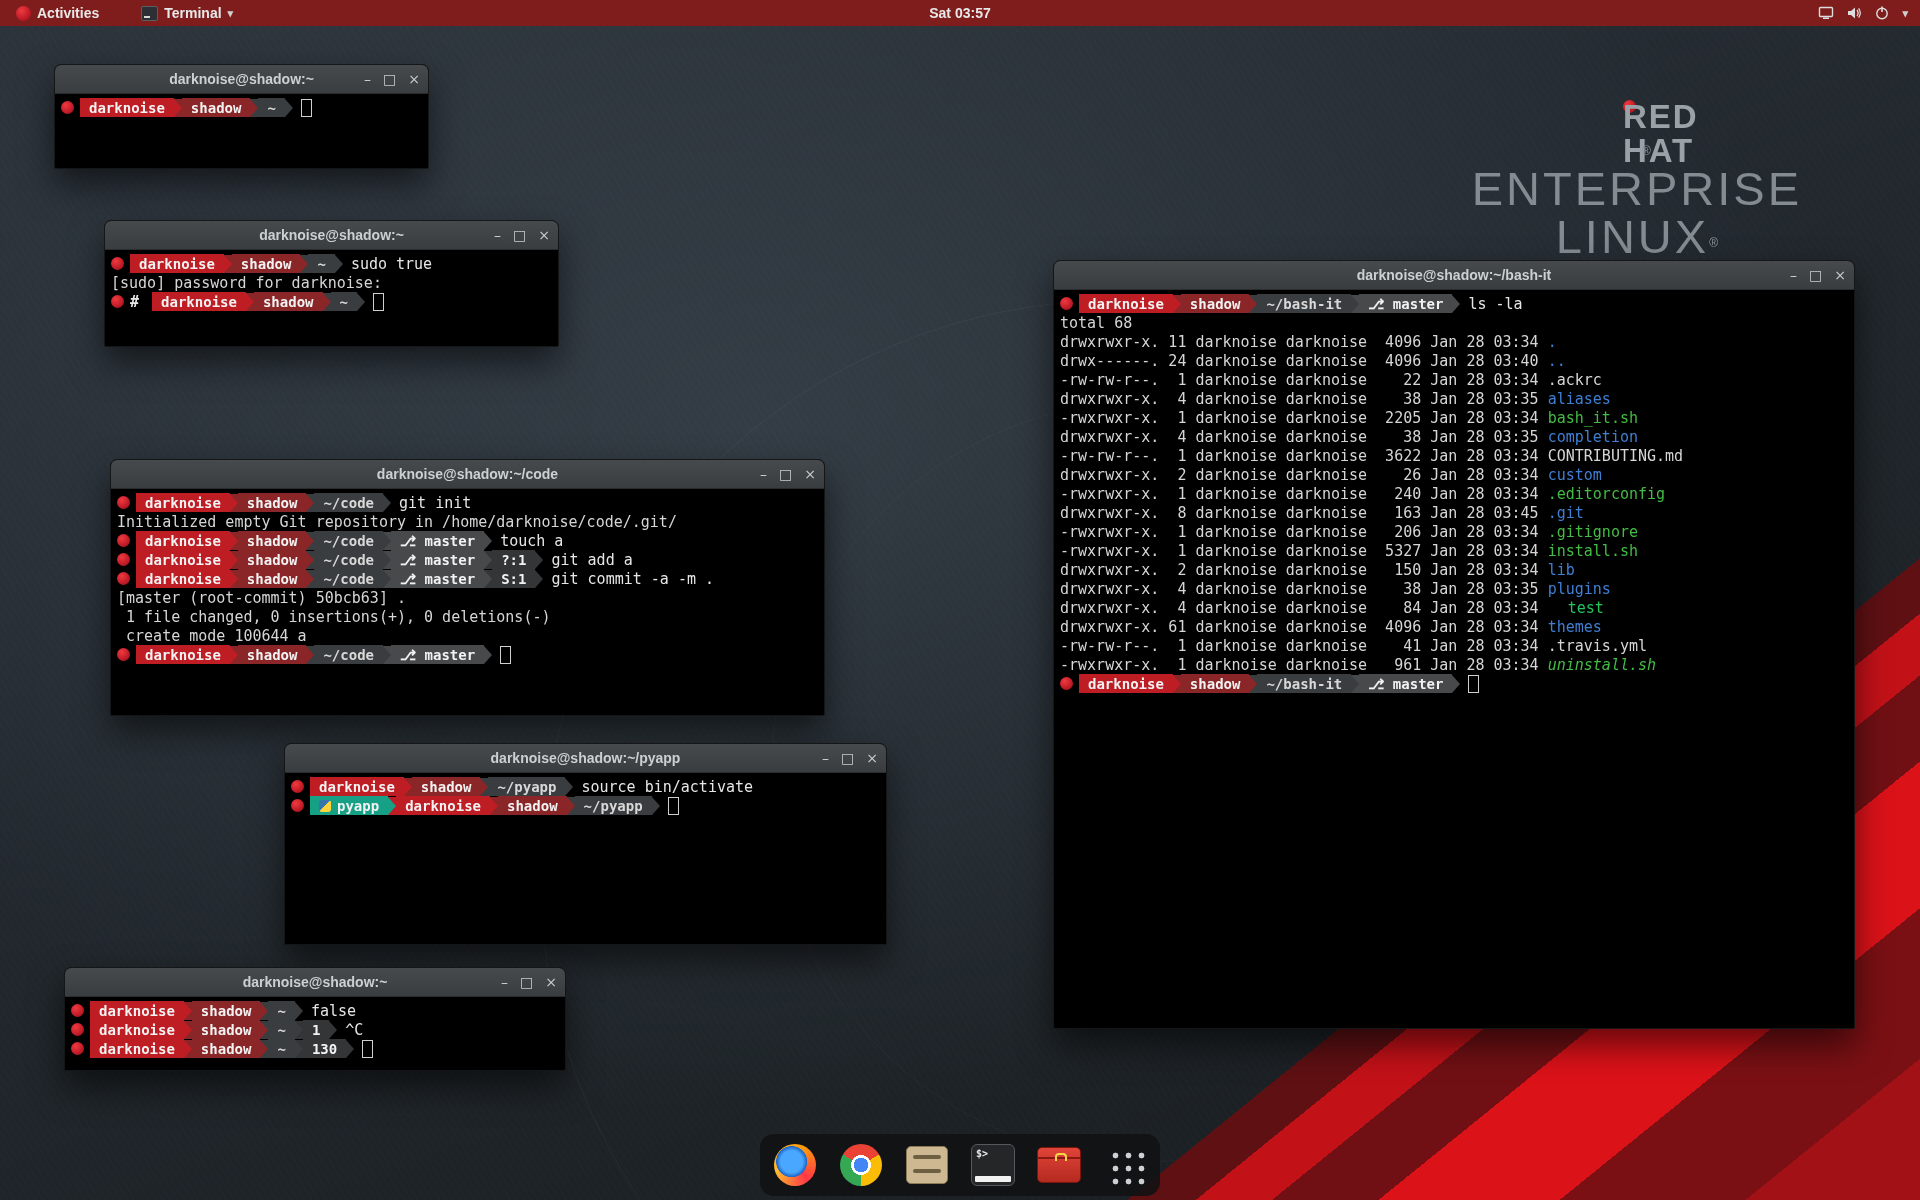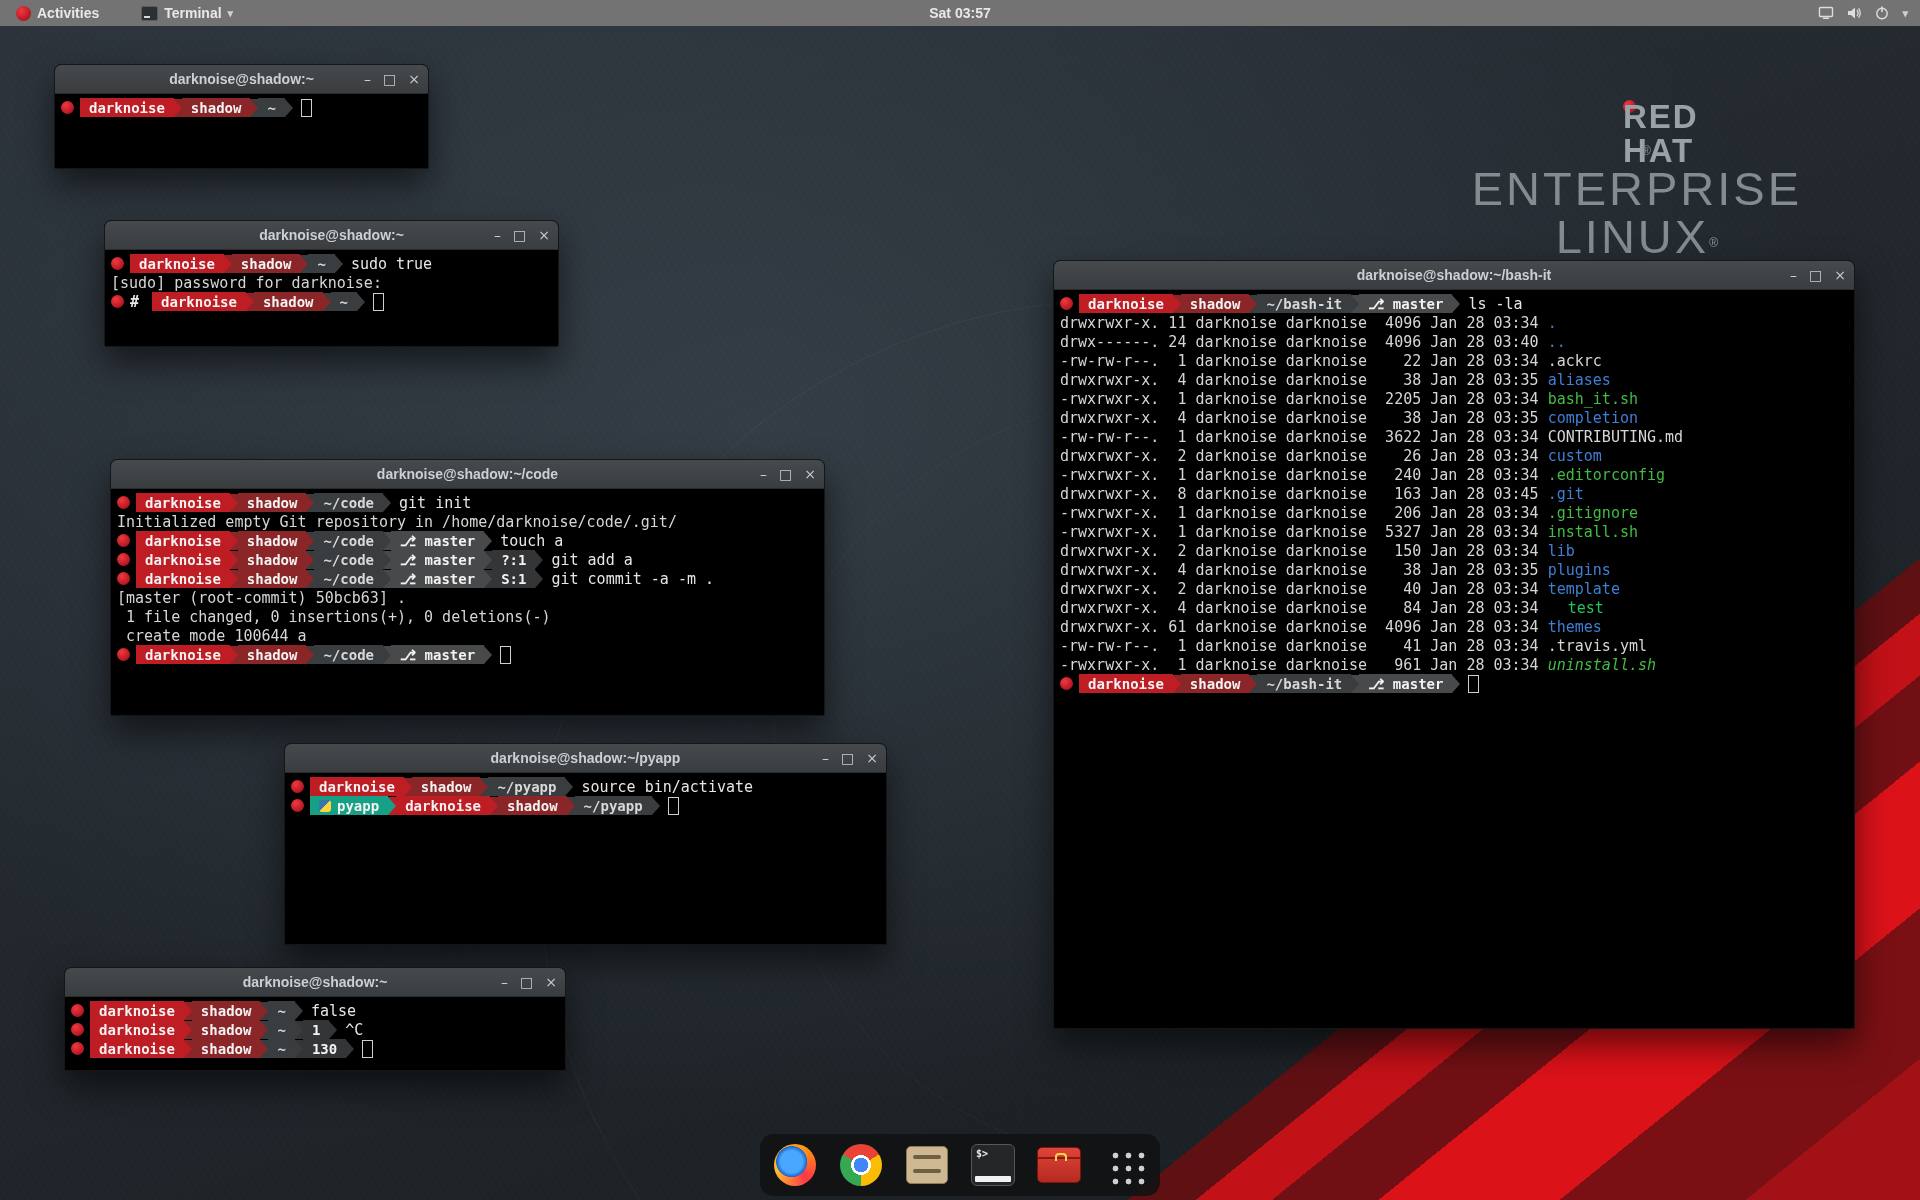--- a/index.html
+++ b/index.html
@@ -30,21 +30,21 @@
       #a11116 700px 820px,
       #6b0e11 820px 1000px);
   }
   
   .branding{position:absolute;right:118px;top:100px;z-index:1;text-align:center;color:#8d959b;line-height:1.02;}
   .branding .rh{font-size:33px;font-weight:bold;letter-spacing:2px;color:#9aa1a7;}
   .branding sup{font-size:12px;vertical-align:super;}
   .branding .ent{font-size:47px;letter-spacing:3px;color:#848c92;font-weight:400;}
   .branding .lin{font-size:47px;letter-spacing:3px;color:#848c92;font-weight:400;}
   
-  .topbar{position:absolute;top:0;left:0;right:0;height:26px;background:#737373;z-index:50;
+  .topbar{position:absolute;top:0;left:0;right:0;height:26px;background:#7f1d1d;z-index:50;
     display:flex;align-items:center;color:#e8e8e8;font-size:14px;font-weight:600;}
   .tb-left{display:flex;align-items:center;gap:6px;padding-left:8px;}
   .fedora{display:inline-block;width:15px;height:15px;border-radius:50%;
     background:radial-gradient(circle at 36% 32%, #f0393f, #c01c28 58%, #8d1119 95%);}
   .tb-activities{display:flex;align-items:center;gap:6px;padding:0 8px;height:26px;cursor:default;}
   .tb-appmenu{display:flex;align-items:center;gap:6px;padding:0 10px;height:26px;margin-left:18px;}
   .mini-term{display:inline-block;width:15px;height:13px;background:#2c2f33;border:1px solid #5a5e63;border-radius:2px;position:relative;}
   .mini-term::after{content:"";position:absolute;left:2px;bottom:2px;width:6px;height:2px;background:#d8d8d8;}
   .tb-caret{font-size:11px;color:#cfcfcf;}
   .tb-clock{position:absolute;left:0;right:0;text-align:center;pointer-events:none;}
@@ -234,35 +234,35 @@
   <div class="titlebar">
     <span class="title">darknoise@shadow:~/bash-it</span>
     <span class="winbtns">
       <span class="wbtn">–</span>
       <span class="wbtn">□</span>
       <span class="wbtn">×</span>
     </span>
   </div>
   <div class="term">
       <div class="tline"><span class="rh"></span><span class="seg" style="background: rgb(191, 29, 36); color: rgb(242, 242, 242);">darknoise</span><span class="arrow" style="border-left-color: rgb(191, 29, 36); background: rgb(138, 38, 40);"></span><span class="seg" style="background: rgb(138, 38, 40); color: rgb(242, 242, 242);">shadow</span><span class="arrow" style="border-left-color: rgb(138, 38, 40); background: rgb(58, 61, 63);"></span><span class="seg" style="background: rgb(58, 61, 63); color: rgb(216, 216, 216);">~/bash-it</span><span class="arrow" style="border-left-color: rgb(58, 61, 63); background: rgb(71, 73, 75);"></span><span class="seg" style="background: rgb(71, 73, 75); color: rgb(242, 242, 242);">⎇ master</span><span class="arrow" style="border-left-color: rgb(71, 73, 75);"></span><span class="cmd">ls -la</span></div>
+      <div class="tline"><span class="outtext"><span>total 68</span></span></div>
       <div class="tline"><span class="outtext"><span>drwxrwxr-x. 11 darknoise darknoise  4096 Jan 28 03:34 </span><span style="color: rgb(63, 127, 212);">.</span></span></div>
       <div class="tline"><span class="outtext"><span>drwx------. 24 darknoise darknoise  4096 Jan 28 03:40 </span><span style="color: rgb(63, 127, 212);">..</span></span></div>
       <div class="tline"><span class="outtext"><span>-rw-rw-r--.  1 darknoise darknoise    22 Jan 28 03:34 </span><span>.ackrc</span></span></div>
       <div class="tline"><span class="outtext"><span>drwxrwxr-x.  4 darknoise darknoise    38 Jan 28 03:35 </span><span style="color: rgb(63, 127, 212);">aliases</span></span></div>
       <div class="tline"><span class="outtext"><span>-rwxrwxr-x.  1 darknoise darknoise  2205 Jan 28 03:34 </span><span style="color: rgb(68, 187, 68);">bash_it.sh</span></span></div>
       <div class="tline"><span class="outtext"><span>drwxrwxr-x.  4 darknoise darknoise    38 Jan 28 03:35 </span><span style="color: rgb(63, 127, 212);">completion</span></span></div>
       <div class="tline"><span class="outtext"><span>-rw-rw-r--.  1 darknoise darknoise  3622 Jan 28 03:34 </span><span>CONTRIBUTING.md</span></span></div>
       <div class="tline"><span class="outtext"><span>drwxrwxr-x.  2 darknoise darknoise    26 Jan 28 03:34 </span><span style="color: rgb(63, 127, 212);">custom</span></span></div>
       <div class="tline"><span class="outtext"><span>-rwxrwxr-x.  1 darknoise darknoise   240 Jan 28 03:34 </span><span style="color: rgb(68, 187, 68);">.editorconfig</span></span></div>
       <div class="tline"><span class="outtext"><span>drwxrwxr-x.  8 darknoise darknoise   163 Jan 28 03:45 </span><span style="color: rgb(63, 127, 212);">.git</span></span></div>
       <div class="tline"><span class="outtext"><span>-rwxrwxr-x.  1 darknoise darknoise   206 Jan 28 03:34 </span><span style="color: rgb(68, 187, 68);">.gitignore</span></span></div>
       <div class="tline"><span class="outtext"><span>-rwxrwxr-x.  1 darknoise darknoise  5327 Jan 28 03:34 </span><span style="color: rgb(68, 187, 68);">install.sh</span></span></div>
       <div class="tline"><span class="outtext"><span>drwxrwxr-x.  2 darknoise darknoise   150 Jan 28 03:34 </span><span style="color: rgb(63, 127, 212);">lib</span></span></div>
       <div class="tline"><span class="outtext"><span>drwxrwxr-x.  4 darknoise darknoise    38 Jan 28 03:35 </span><span style="color: rgb(63, 127, 212);">plugins</span></span></div>
-      <div class="tline"><span class="outtext"><span>drwxrwxr-x.  2 darknoise darknoise    40 Jan 28 03:34 </span><span style="color: rgb(63, 127, 212);">template</span></span></div>
       <div class="tline"><span class="outtext"><span>drwxrwxr-x.  4 darknoise darknoise    84 Jan 28 03:34 </span><span style="color: #22c55e; margin-left: 20px;">test</span></span></div>
       <div class="tline"><span class="outtext"><span>drwxrwxr-x. 61 darknoise darknoise  4096 Jan 28 03:34 </span><span style="color: rgb(63, 127, 212);">themes</span></span></div>
       <div class="tline"><span class="outtext"><span>-rw-rw-r--.  1 darknoise darknoise    41 Jan 28 03:34 </span><span>.travis.yml</span></span></div>
       <div class="tline"><span class="outtext"><span>-rwxrwxr-x.  1 darknoise darknoise   961 Jan 28 03:34 </span><span style="color: rgb(68, 187, 68); font-style: italic;">uninstall.sh</span></span></div>
       <div class="tline"><span class="rh"></span><span class="seg" style="background: rgb(191, 29, 36); color: rgb(242, 242, 242);">darknoise</span><span class="arrow" style="border-left-color: rgb(191, 29, 36); background: rgb(138, 38, 40);"></span><span class="seg" style="background: rgb(138, 38, 40); color: rgb(242, 242, 242);">shadow</span><span class="arrow" style="border-left-color: rgb(138, 38, 40); background: rgb(58, 61, 63);"></span><span class="seg" style="background: rgb(58, 61, 63); color: rgb(216, 216, 216);">~/bash-it</span><span class="arrow" style="border-left-color: rgb(58, 61, 63); background: rgb(71, 73, 75);"></span><span class="seg" style="background: rgb(71, 73, 75); color: rgb(242, 242, 242);">⎇ master</span><span class="arrow" style="border-left-color: rgb(71, 73, 75);"></span><span class="cursor"></span></div>
     </div>
 </div>
 
 <div class="dock">
   <div class="dock-item">

